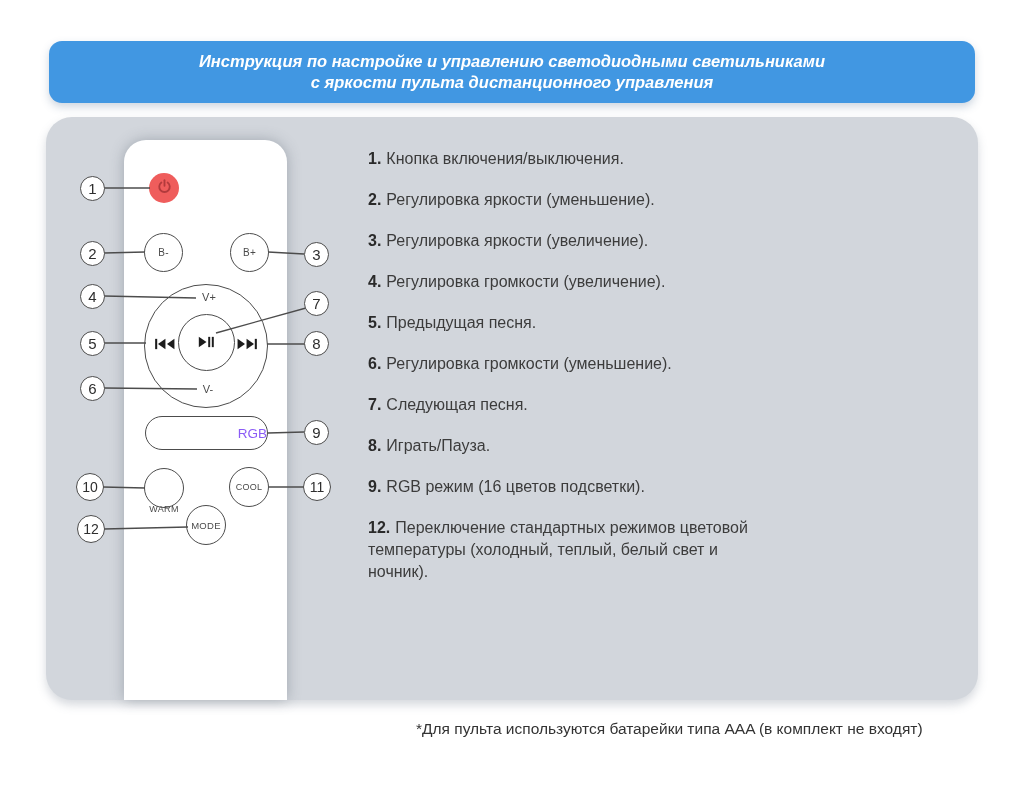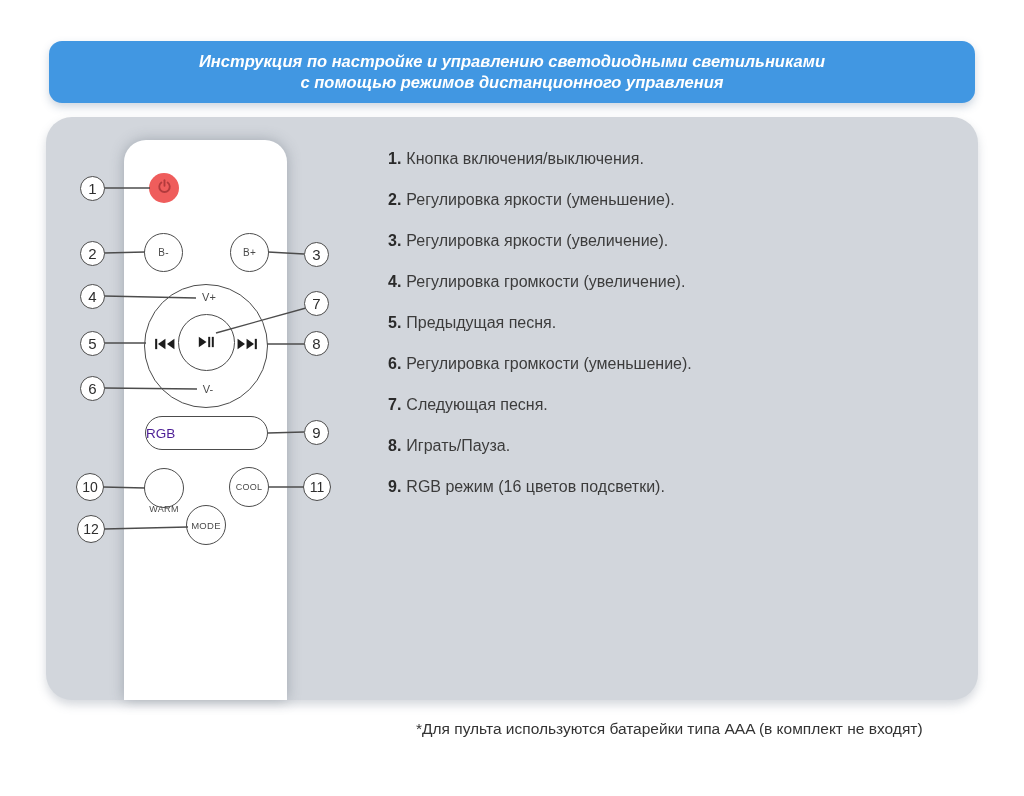--- a/index.html
+++ b/index.html
@@ -42,50 +42,50 @@
   .pad-outer{position:absolute; left:144px; top:284px; width:124px; height:124px;
              border:1.4px solid var(--outline); border-radius:50%; background:#fff;}
   .pad-inner{position:absolute; left:178px; top:314px; width:57px; height:57px;
              border:1.4px solid var(--outline); border-radius:50%; background:#fff;
              display:flex; align-items:center; justify-content:center;}
   .vlabel{position:absolute; font-size:11px; color:#4a4a4a; width:30px; text-align:center;}
   .media{position:absolute; display:flex; align-items:center; justify-content:center;}
 
   .rgb-pill{position:absolute; left:145px; top:416px; width:123px; height:34px;
             border:1.4px solid var(--outline); border-radius:17px; background:#fff;
-            display:flex; align-items:center; justify-content:flex-start;
-            font-size:13.5px; color:#4c1d95;}
+            display:flex; align-items:center; justify-content:flex-end;
+            font-size:13.5px; color:#8b5cf6;}
 
   
   .callout{position:absolute; background:#fff; border:1.6px solid var(--outline);
            border-radius:50%; display:flex; align-items:center; justify-content:center;
            font-size:15px; color:#2e2e2e; z-index:5;}
   .c1{width:25px; height:25px;}
   .c2{width:28px; height:28px; font-size:14px;}
 
   .lines{position:absolute; left:0; top:0; width:1024px; height:796px;
          pointer-events:none; z-index:4;}
 
   
-  .list{position:absolute; left:388px; top:148px; width:565px;}
+  .list{position:absolute; left:368px; top:148px; width:565px;}
   .item{font-size:16px; line-height:22px; color:var(--text); margin-bottom:19px;}
   .item .num{font-weight:bold; color:#2a2a2a; margin-right:5px;}
   .item-12{width:400px;}
 
   .footnote{position:absolute; left:388px; top:720px; width:600px;
             font-size:15.5px; color:#333333;margin-left:28px;}
 </style>
 </head>
 <body>
 
 <div class="page">
 
   <div class="header">
     <div>Инструкция по настройке и управлению светодиодными светильниками</div>
-    <div>с помощью режимов дистанционного управления</div>
+    <div>с яркости пульта дистанционного управления</div>
   </div>
 
   <div class="panel"></div>
 
   <div class="remote">
 
     <div class="power" style="left:25px; top:33px;">
       <span>
         <svg width="17" height="17" viewBox="0 0 24 24">
           <path d="M12 3.2 V 11" stroke="var(--power-icon)" stroke-width="2.6" stroke-linecap="round" fill="none"></path>
@@ -202,17 +202,18 @@
   <div class="list">
     <div class="item"><span class="num">1.</span><span>Кнопка включения/выключения.</span></div>
     <div class="item"><span class="num">2.</span><span>Регулировка яркости (уменьшение).</span></div>
     <div class="item"><span class="num">3.</span><span>Регулировка яркости (увеличение).</span></div>
     <div class="item"><span class="num">4.</span><span>Регулировка громкости (увеличение).</span></div>
     <div class="item"><span class="num">5.</span><span>Предыдущая песня.</span></div>
     <div class="item"><span class="num">6.</span><span>Регулировка громкости (уменьшение).</span></div>
     <div class="item"><span class="num">7.</span><span>Следующая песня.</span></div>
     <div class="item"><span class="num">8.</span><span>Играть/Пауза.</span></div>
     <div class="item"><span class="num">9.</span><span>RGB режим (16 цветов подсветки).</span></div>
+    <div class="item item-12"><span class="num">12.</span><span>Переключение стандартных режимов цветовой температуры (холодный, теплый, белый свет и ночник).</span></div>
   </div>
 
   <div class="footnote">*Для пульта используются батарейки типа AAA (в комплект не входят)</div>
 
 </div>
 
 </body></html>

